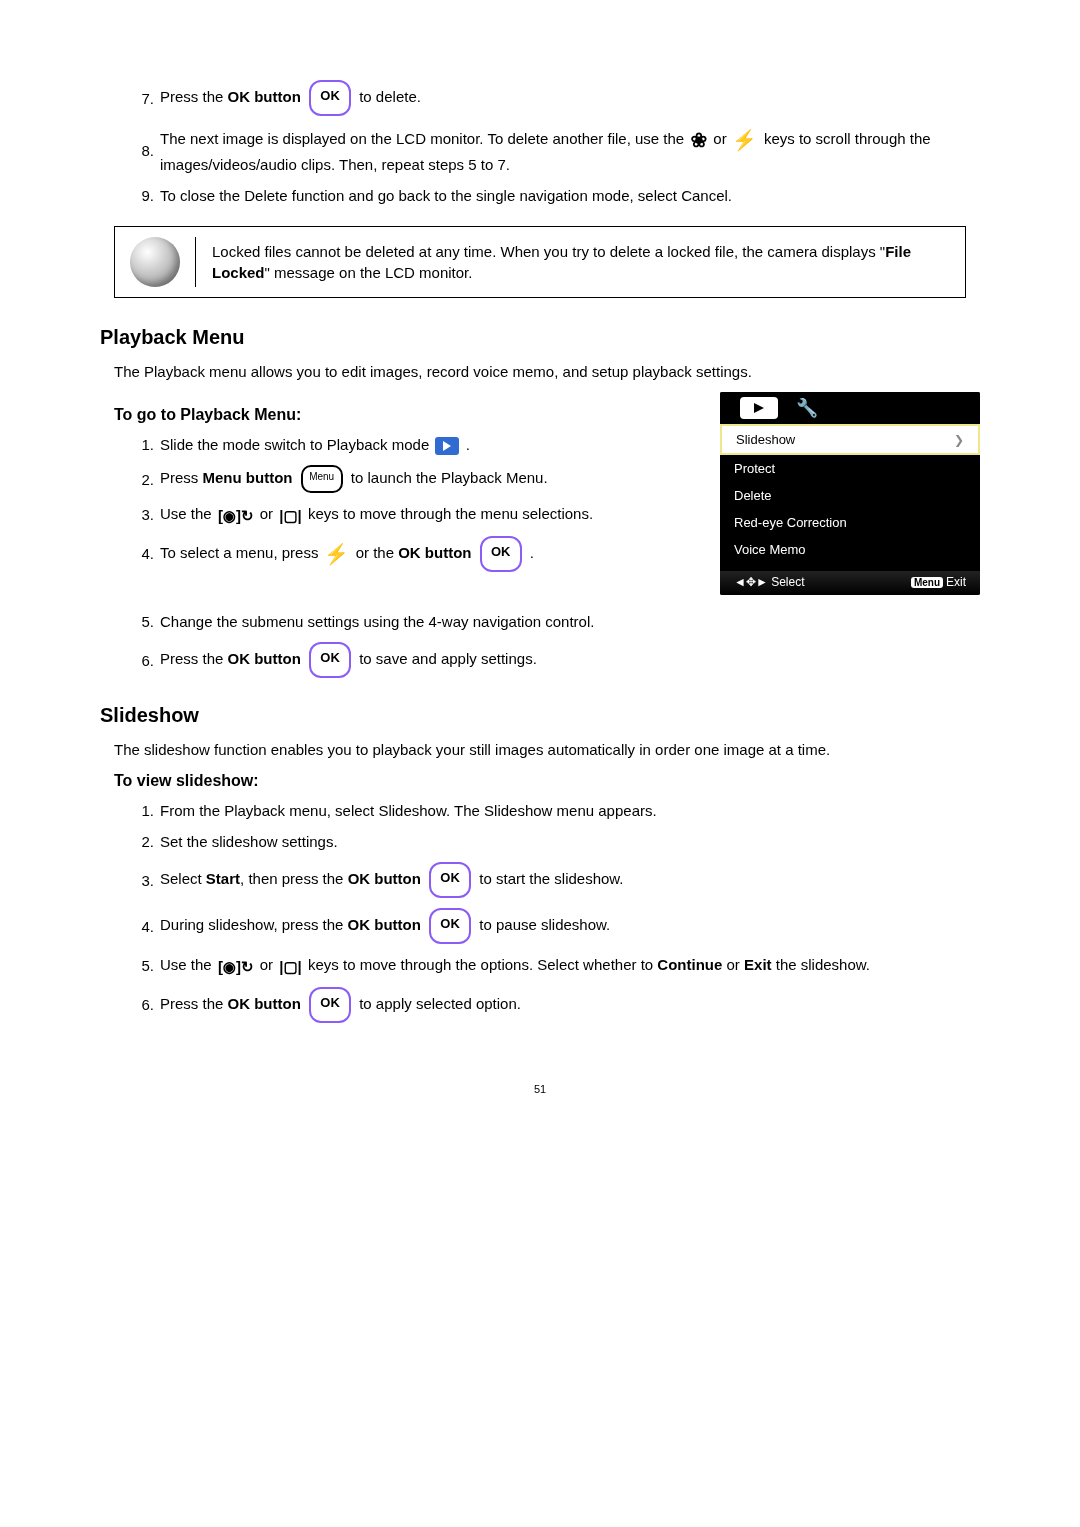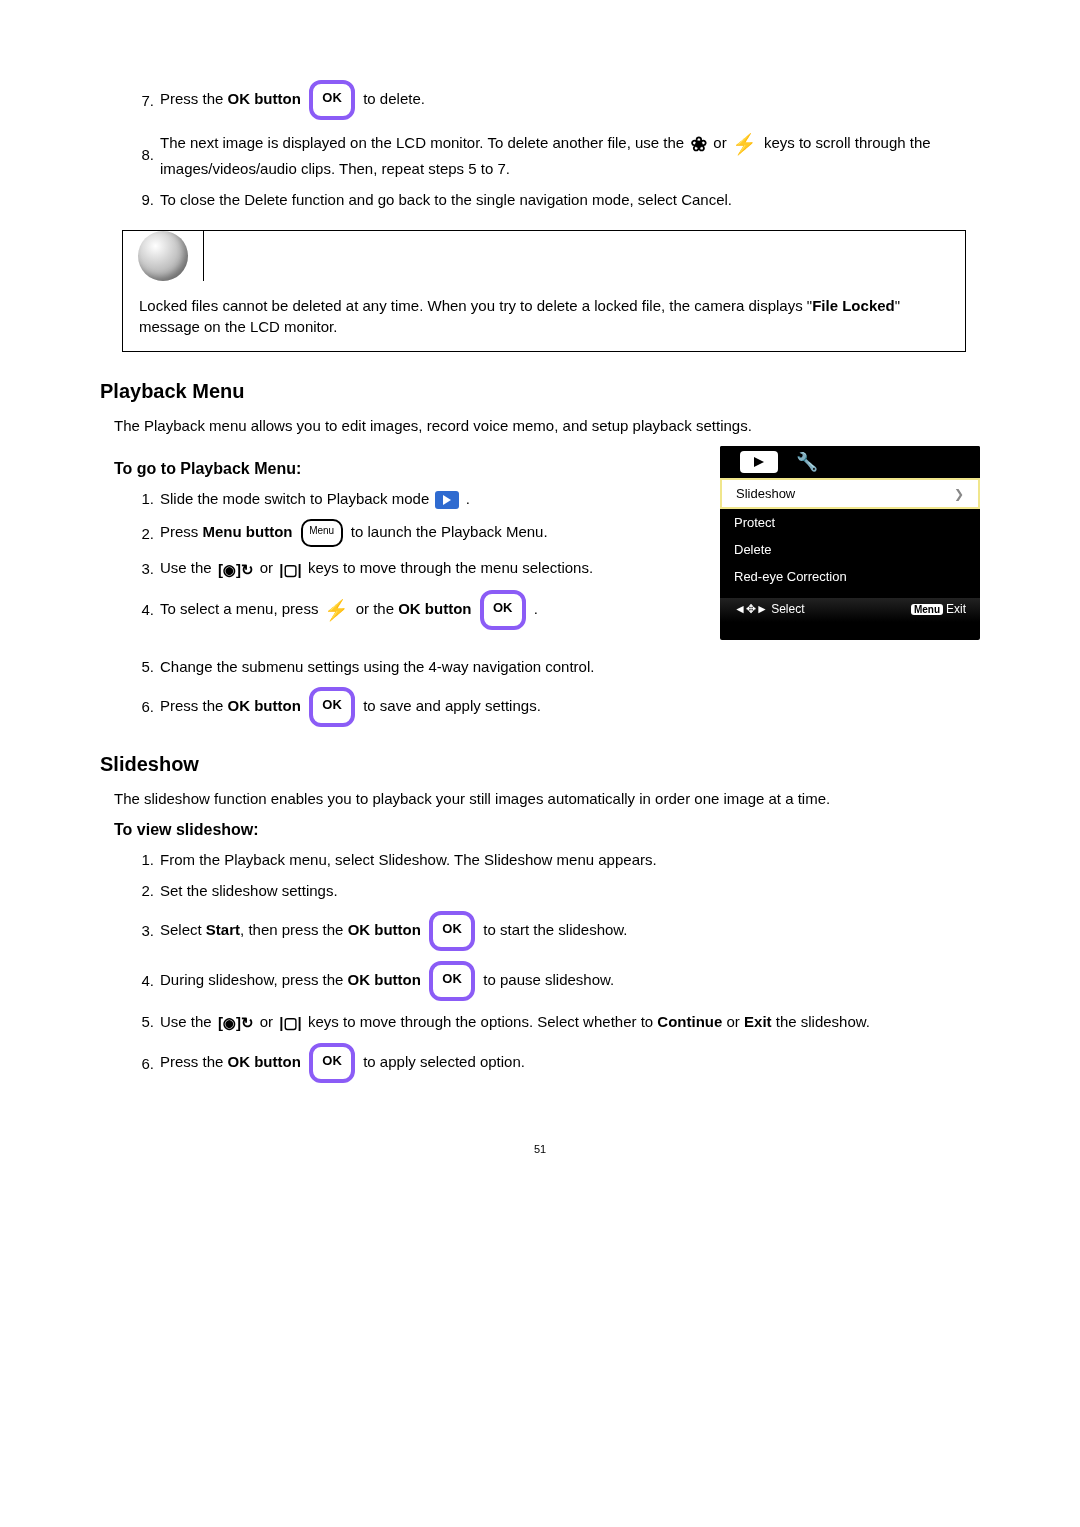--- a/index.html
+++ b/index.html
@@ -43,21 +43,21 @@
     margin: 14px 0 10px 14px;
   }
   .para {
     margin: 0 0 12px 14px;
   }
   .b { font-weight: bold; }
   .ok-btn {
     display: inline-block;
     vertical-align: middle;
     width: 38px; height: 32px;
-    border: 4px solid #8b5cf6;
+    border: 2px solid #8b5cf6;
     border-radius: 12px;
     text-align: center;
     line-height: 28px;
     font-weight: bold;
     font-size: 13px;
     margin: 0 4px;
   }
   .menu-btn {
     display: inline-block;
     vertical-align: middle;
@@ -94,24 +94,23 @@
     margin: 0 2px;
   }
   .face-icon, .disp-icon {
     display: inline-block;
     vertical-align: middle;
     font-weight: bold;
     margin: 0 2px;
   }
   .note-box {
     border: 1px solid #000;
-    margin: 20px 14px 28px 22px;
-    display: flex;
-    align-items: flex-start;
-    flex-direction: column;
+    margin: 20px 14px 28px 14px;
+    display: flex;
+    align-items: center;
   }
   .note-box .icon-cell {
     border-right: 1px solid #000;
     width: 80px;
     display: flex;
     align-items: center;
     justify-content: center;
   }
   .note-box .info-i {
     width: 50px; height: 50px;
@@ -278,20 +277,23 @@
       </div>
       <div class="row">
           <span>Protect</span>
         </div>
       <div class="row">
           <span>Delete</span>
         </div>
       <div class="row">
           <span>Red-eye Correction</span>
         </div>
+      <div class="row">
+          <span>Voice Memo</span>
+        </div>
       <div style="height:8px"></div>
       <div class="bottom">
         <span>◄✥► Select</span>
         <span><span class="menu-badge">Menu</span><span>Exit</span></span>
       </div>
     </div>
   </div>
 
   <div class="ol" style="margin-top:16px">
     <div class="li">

